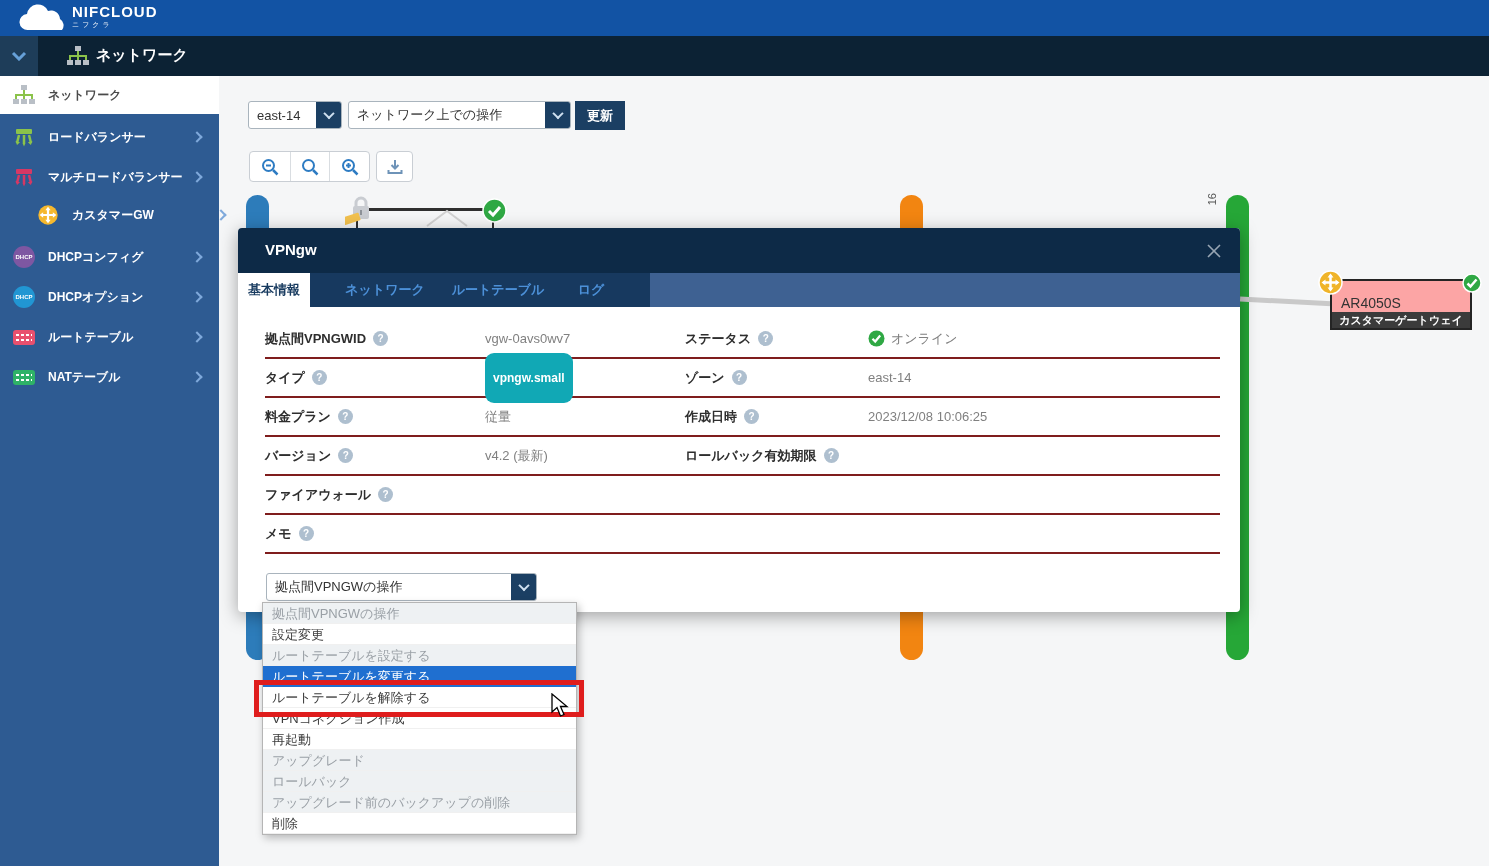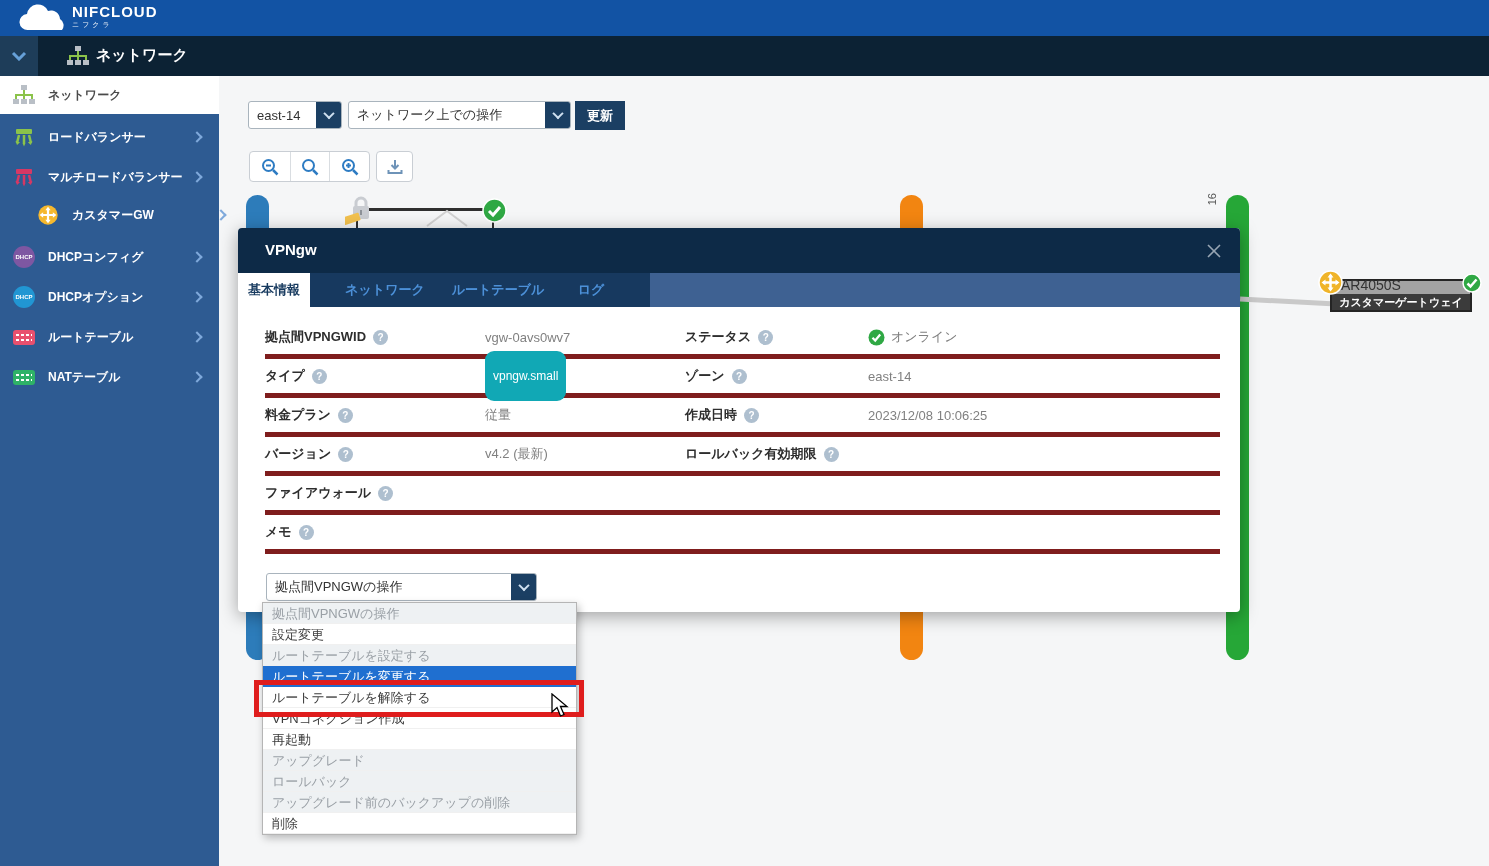--- a/index.html
+++ b/index.html
@@ -44,47 +44,47 @@
   .zoom-btn + .zoom-btn { border-left:1px solid #d9dde1; }
   .dl-btn { position:absolute; left:376px; top:151px; width:37px; height:31px; background:#fff; border:1px solid #c9ced4; border-radius:4px; display:flex; align-items:center; justify-content:center; cursor:pointer; }
 
   
   .vbar { position:absolute; top:195px; width:23px; height:465px; border-radius:12px; z-index:1; }
   .diagram-line { position:absolute; left:368px; top:208px; width:120px; height:3px; background:#2f2f2f; z-index:1; }
   .stub { position:absolute; width:2px; height:8px; background:#2f2f2f; z-index:1; }
   .check-badge { position:absolute; z-index:2; }
   .rot-label { position:absolute; left:1206px; top:193px; font-size:11px; color:#555; writing-mode:vertical-rl; transform:rotate(180deg); z-index:1; }
   .conn-line { position:absolute; left:1240px; top:299px; width:96px; height:5px; background:#c9c9c9; transform:rotate(3deg); z-index:1; }
-  .node-box { position:absolute; left:1330px; top:279px; width:142px; height:33px; background:#a3a3a3; border:2px solid #242424; z-index:3;text-decoration:underline; }
+  .node-box { position:absolute; left:1330px; top:279px; width:142px; height:51px; background:#fca5a5; border:2px solid #242424; z-index:3;text-decoration:underline; }
   .node-title { position:absolute; left:9px; bottom:17px; font-size:14px; color:#333; }
   .node-strip { position:absolute; left:0; bottom:0; right:0; height:16px; background:#3b3b3b; color:#fff; font-size:11px; font-weight:bold; text-align:center; line-height:16px; }
   .node-corner { position:absolute; z-index:4; }
 
   
   .modal { position:absolute; left:238px; top:228px; width:1002px; height:384px; background:#fff; border-radius:4px; box-shadow:0 4px 18px rgba(0,0,0,.35); z-index:5; }
   .modal-header { position:absolute; left:0; top:0; right:0; height:45px; background:#0d2a47; border-radius:4px 4px 0 0; }
   .modal-title { position:absolute; left:27px; top:13px; color:#fff; font-size:15px; font-weight:bold; }
   .modal-close { position:absolute; right:14px; top:11px; width:24px; height:24px; display:flex; align-items:center; justify-content:center; cursor:pointer; }
   .tabbar { position:absolute; left:0; top:45px; right:0; height:34px; background:#3e6192; }
   .tabbar-dark { position:absolute; left:0; top:0; width:412px; height:34px; background:#17395f; }
   .tab { position:absolute; top:0; height:34px; display:flex; align-items:center; justify-content:center; font-size:13px; font-weight:bold; cursor:pointer; }
   .tab.active { left:0; width:72px; background:#fff; color:#173a5f; }
   .tab.t2 { left:92px; width:110px; color:#4c90d8; }
   .tab.t3 { left:202px; width:116px; color:#4c90d8; }
   .tab.t4 { left:306px; width:94px; color:#4c90d8; }
 
   .modal-body { position:absolute; left:0; top:79px; right:0; bottom:0; padding:13px 20px 0 27px; }
-  .frow { height:39px; display:flex; align-items:center; border-bottom:5px solid #7f1d1d; }
+  .frow { height:39px; display:flex; align-items:center; border-bottom:2px solid #7f1d1d; }
   .flabel { font-size:13px; font-weight:bold; color:#2e2e2e; display:flex; align-items:center; }
   .fl-l { width:220px; } .fl-r { width:183px; }
   .fvalue { font-size:13px; color:#808080; display:flex; align-items:center; }
   .fv-l { width:200px; } .fv-r { flex:1; }
   .help { width:15px; height:15px; border-radius:50%; background:#aebfcf; color:#fff; font-size:10px; font-weight:bold; display:inline-flex; align-items:center; justify-content:center; margin-left:7px; cursor:pointer; }
   .help:after { content:"?"; }
-  .badge-type { background:#11a8b5; color:#fff; font-size:12px; font-weight:normal; padding:18px 8px; border-radius:9px; }
+  .badge-type { background:#11a8b5; color:#fff; font-size:12px; font-weight:bold; padding:18px 8px; border-radius:9px; }
   .status-check { margin-right:6px; display:inline-flex; }
 
   .modal-select { left:28px; top:345px; width:271px; }
 
   
   .menu { position:absolute; left:262px; top:602px; width:315px; background:#fff; border:1px solid #b5b5b5; box-shadow:2px 3px 8px rgba(0,0,0,.25); z-index:8; }
   .mi { height:21px; line-height:21px; font-size:13px; padding-left:9px; color:#3c3c3c; border-bottom:1px solid #f0f0f0; cursor:pointer; white-space:nowrap; overflow:hidden; }
   .mi.disabled { color:#9aa0a6; background:#eef1f3; cursor:default; }
   .mi.highlight { background:#1f6fd0; color:#fff; border-bottom-color:#1f6fd0; }
 

